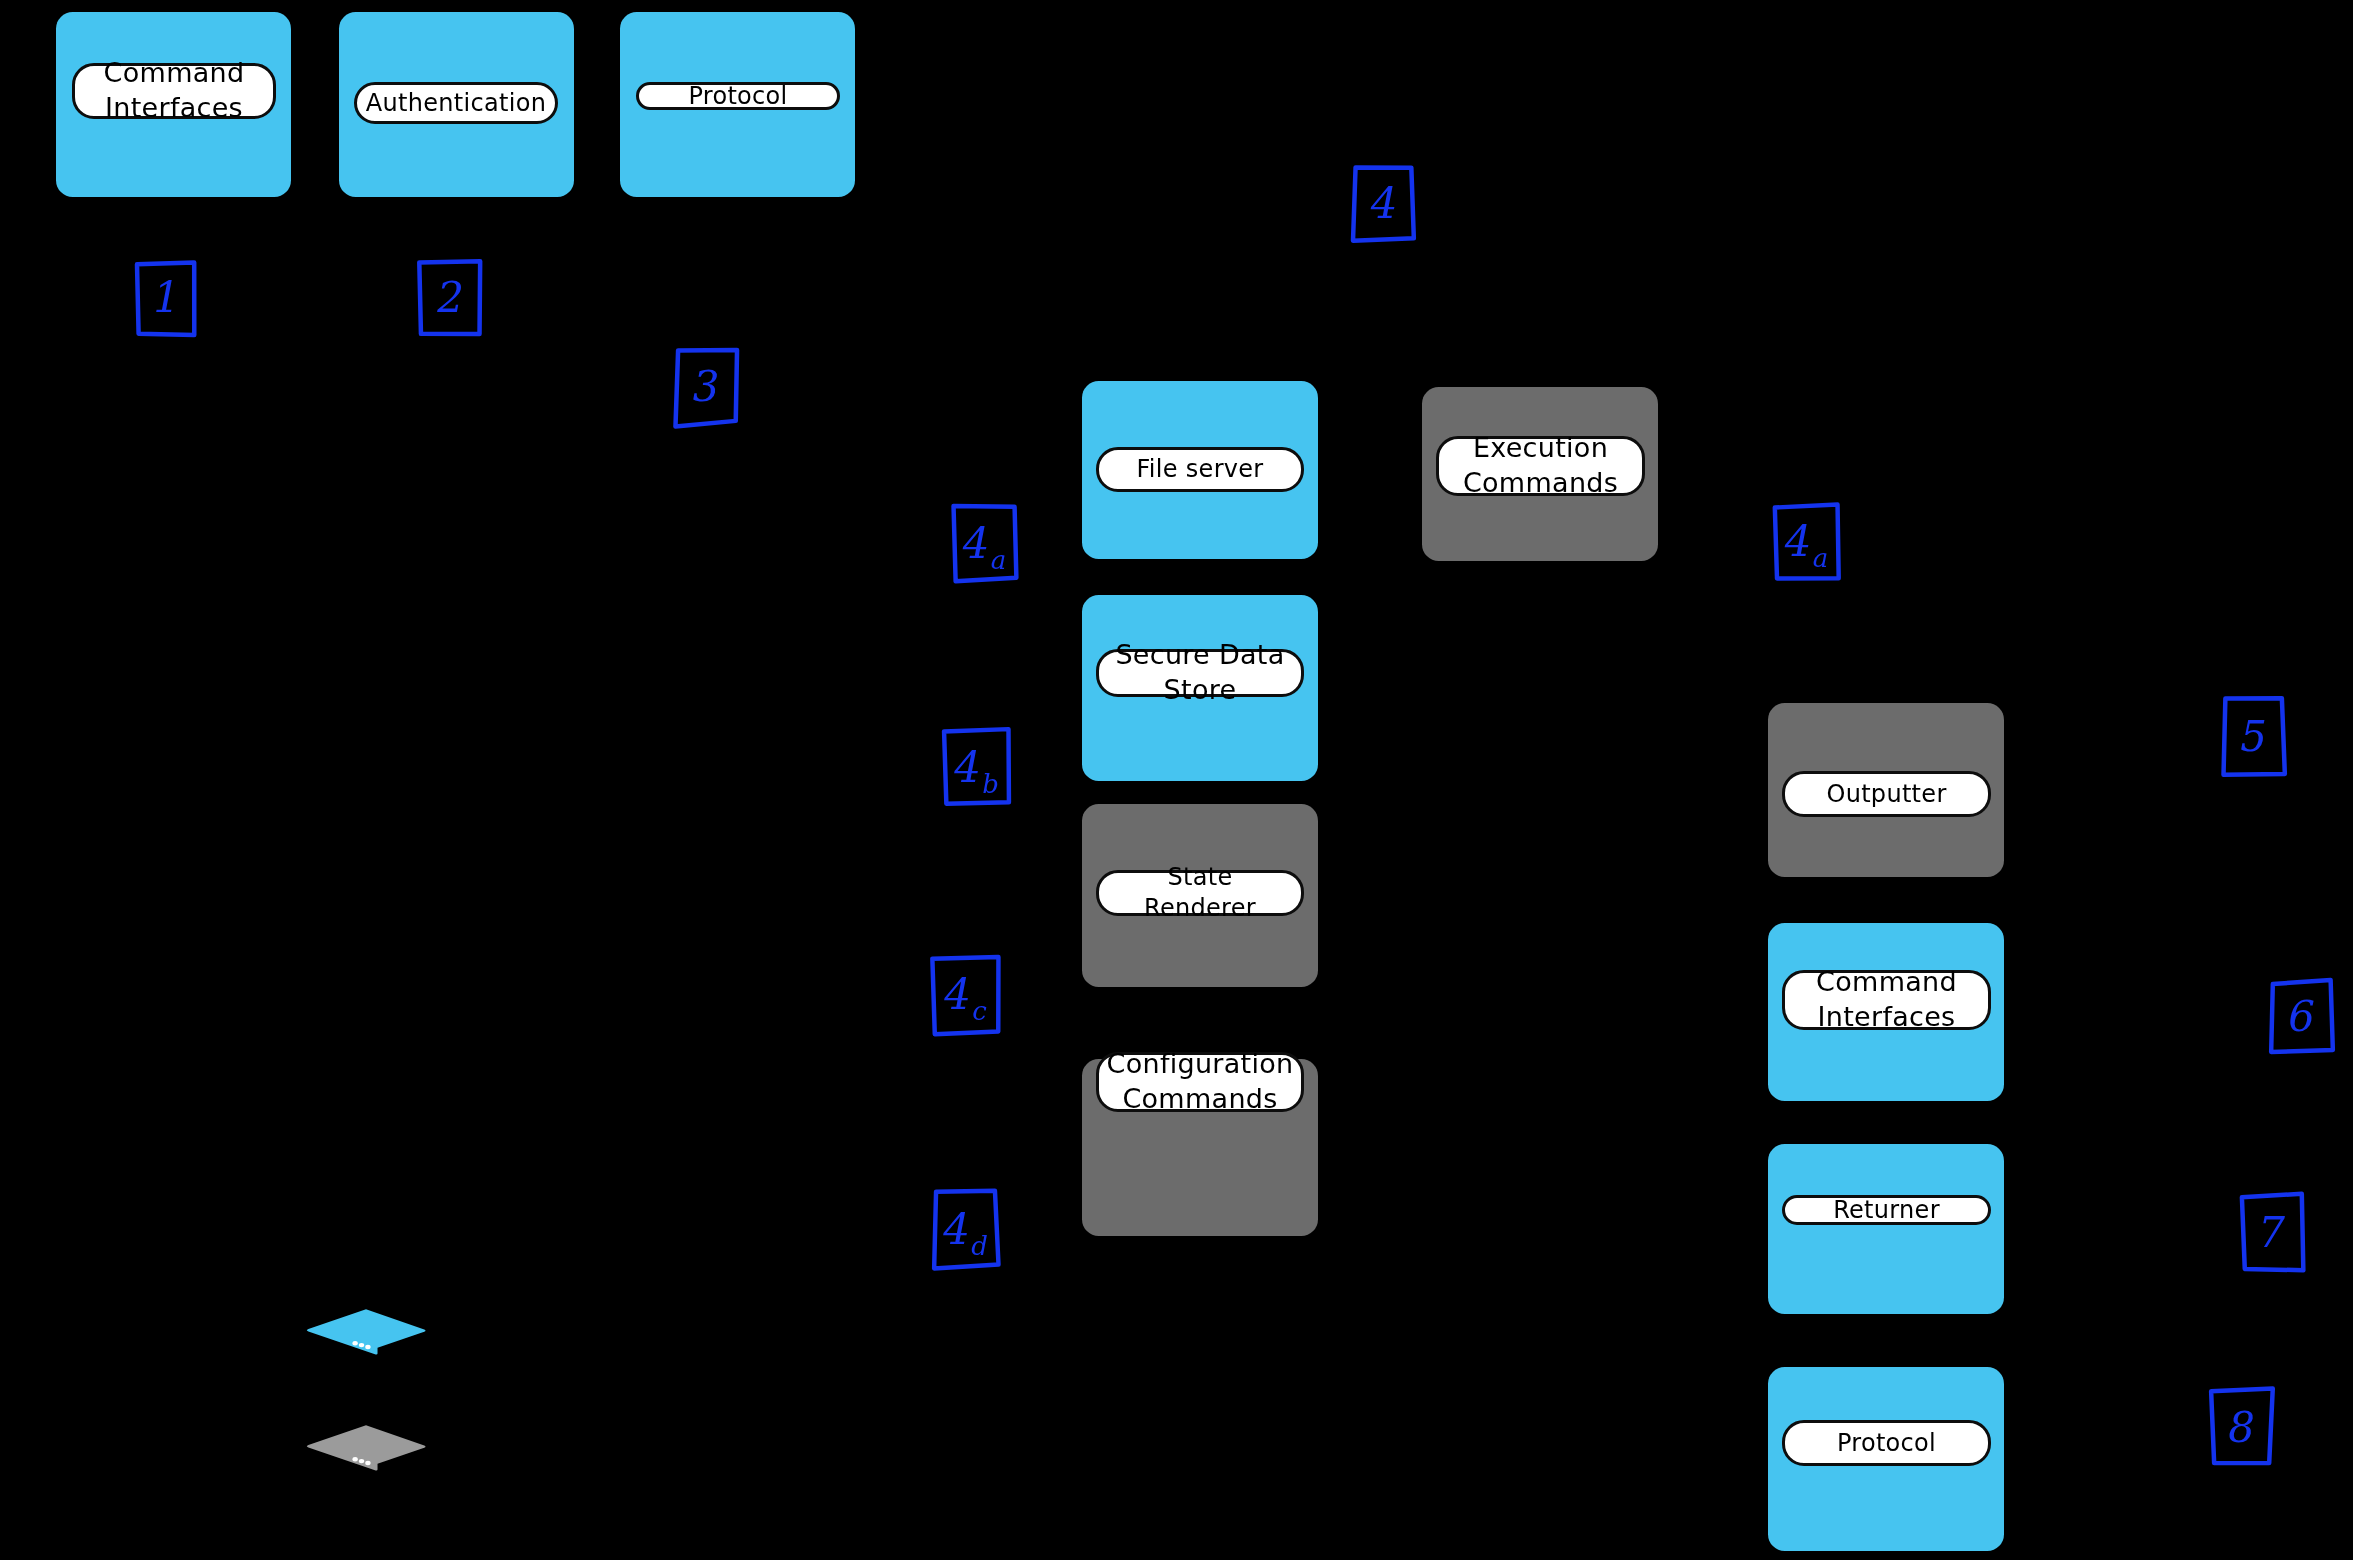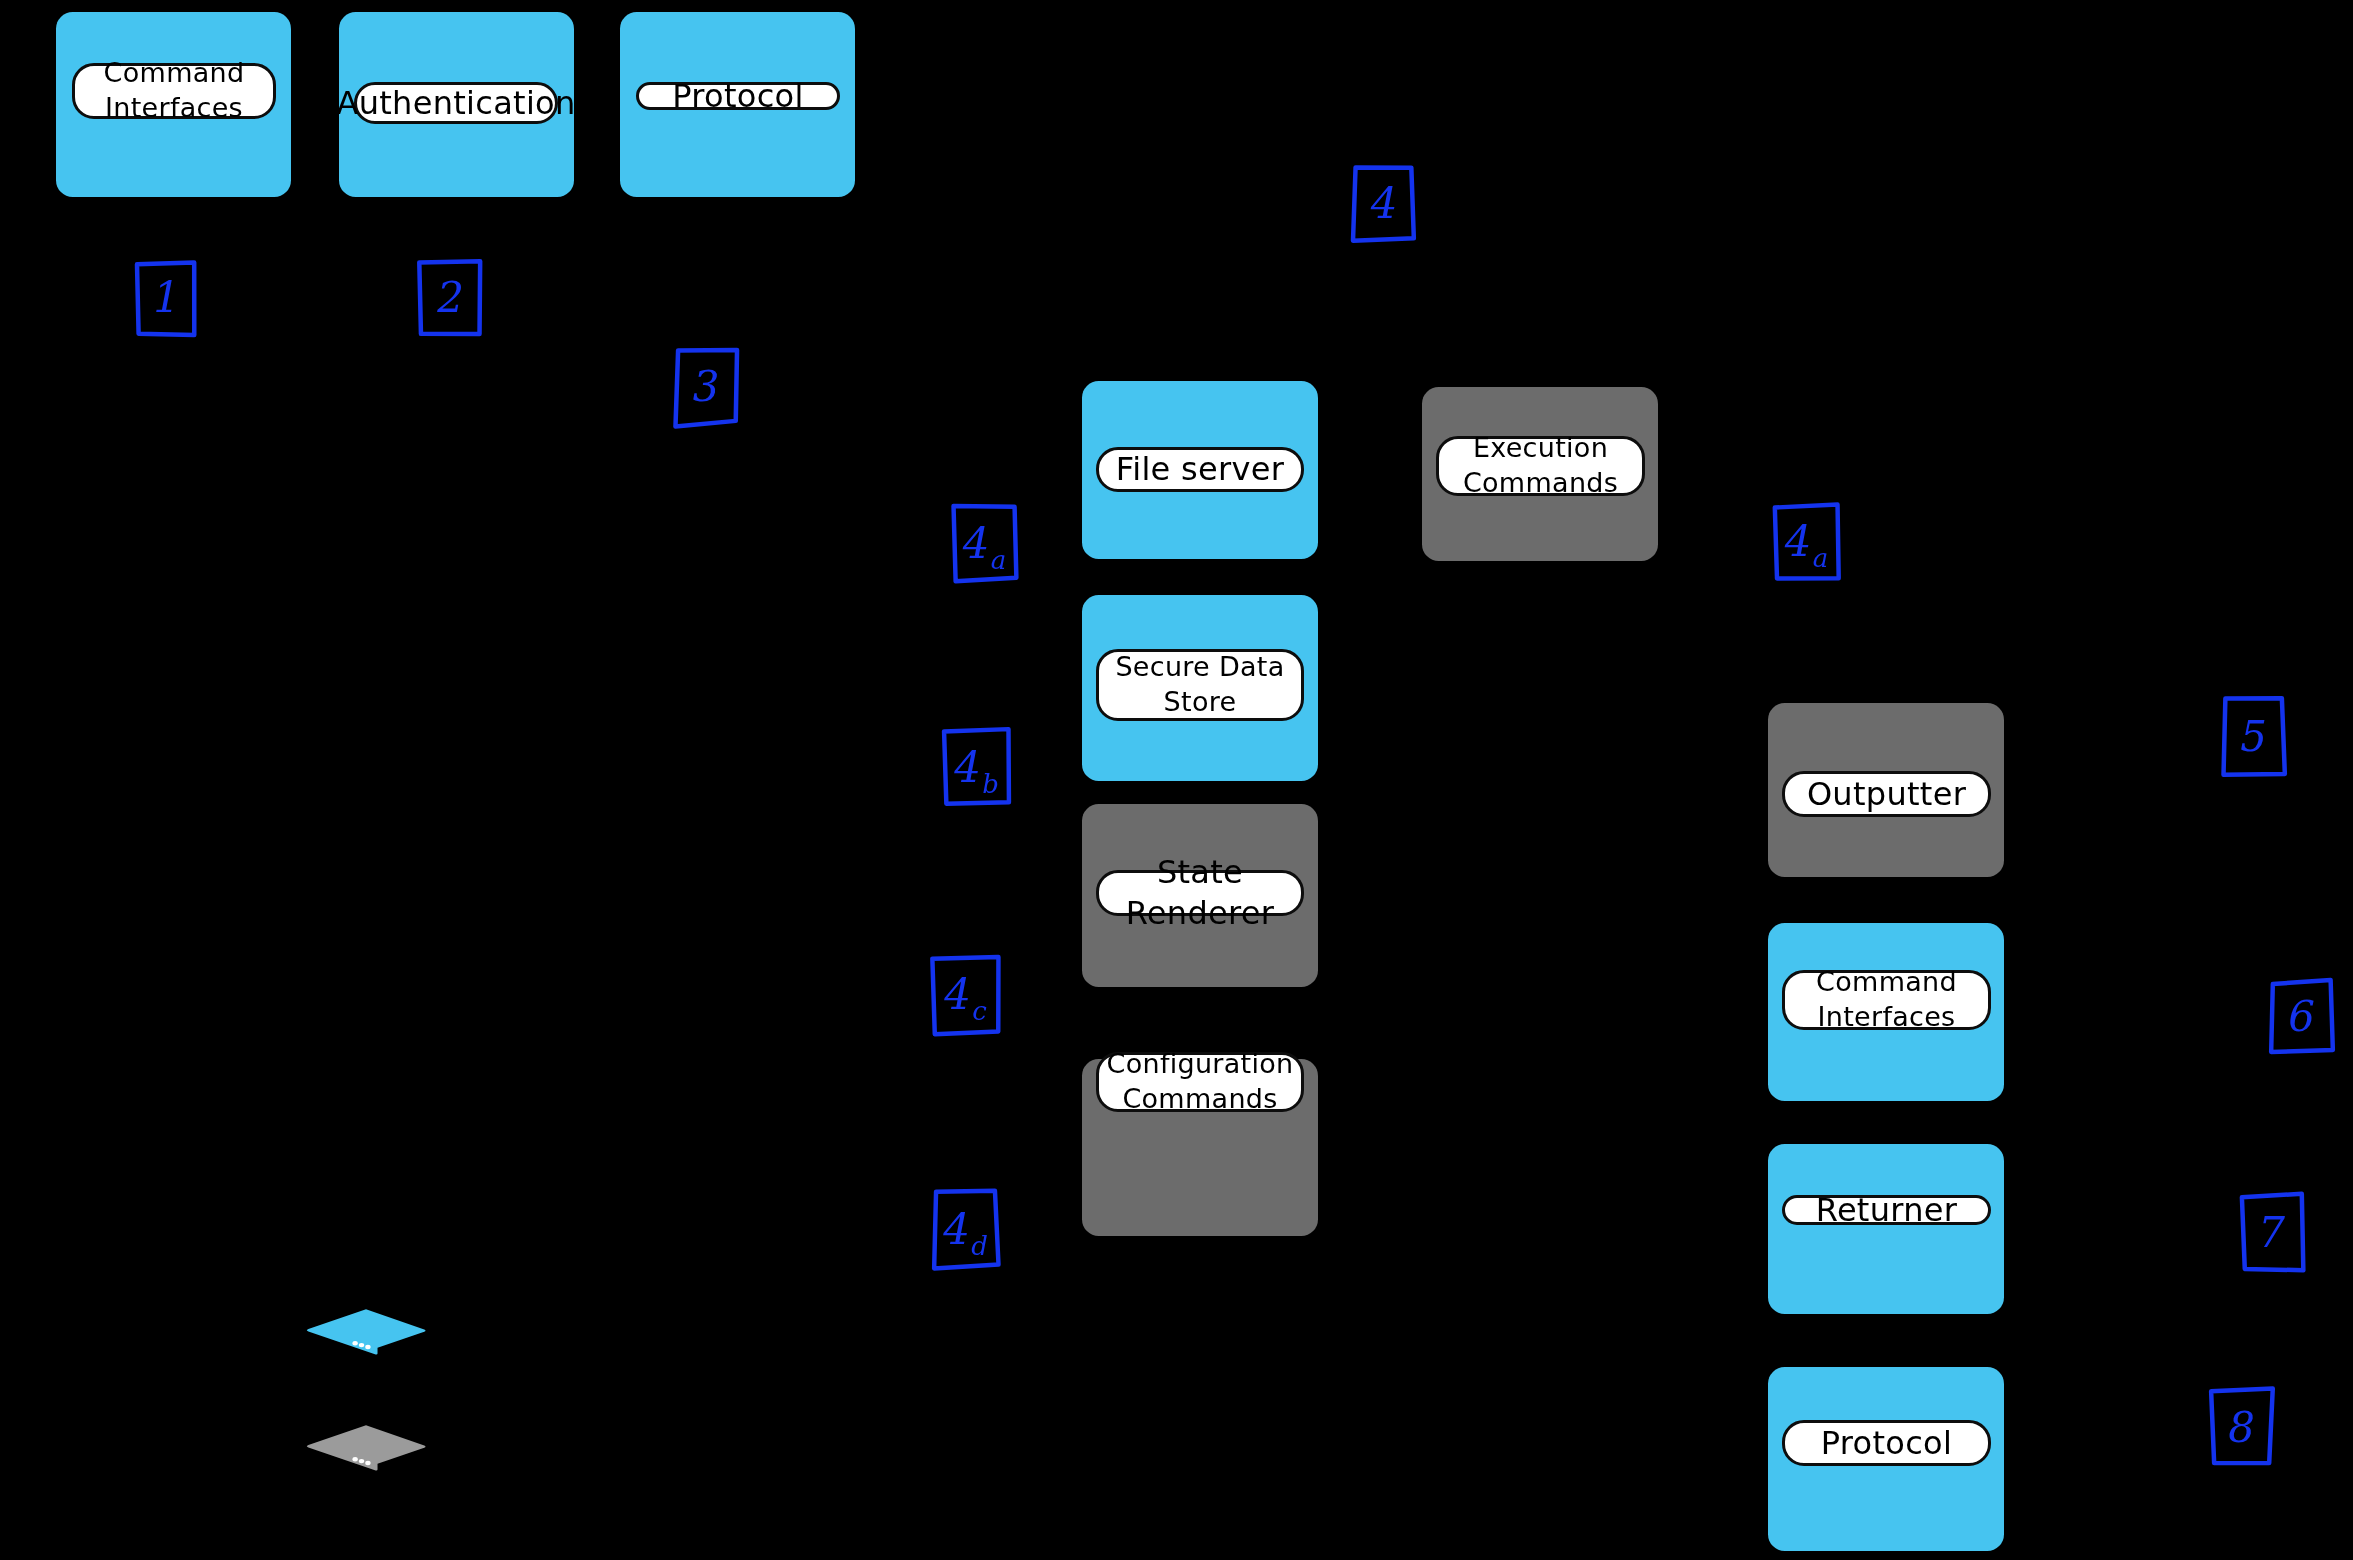--- a/index.html
+++ b/index.html
@@ -32,21 +32,21 @@
     background: #FFFFFF;
     border: 3.2px solid #0d0d0d;
     border-radius: 22px;
     box-sizing: border-box;
     display: flex;
     align-items: center;
     justify-content: center;
     text-align: center;
     color: #000000;
     font-family: "DejaVu Sans", sans-serif;
-    font-size: 32px;
+    font-size: 24px;
     line-height: 1.28;
     letter-spacing: 0.3px;
     padding: 2.6px 10.3px;
     white-space: pre-line;
   }
   .plate.two-line { font-size: 27px; }
 
   
   .anno {
     position: absolute;
@@ -83,21 +83,21 @@
       <div class="node blue" style="left: 56px; top: 11.5px; width: 235px; height: 185px;"></div>
       <div class="plate two-line" style="left: 72px; top: 63px; width: 204px; height: 56px;">Command
 Interfaces</div>
       <div class="node blue" style="left: 339px; top: 11.5px; width: 235px; height: 185px;"></div>
       <div class="plate" style="left: 354px; top: 82px; width: 204px; height: 42px;">Authentication</div>
       <div class="node blue" style="left: 620px; top: 11.5px; width: 235px; height: 185px;"></div>
       <div class="plate" style="left: 636px; top: 82px; width: 204px; height: 28px;">Protocol</div>
       <div class="node blue" style="left: 1082px; top: 381px; width: 236px; height: 178px;"></div>
       <div class="plate" style="left: 1096px; top: 447px; width: 208px; height: 45px; text-align: center;">File server</div>
       <div class="node blue" style="left: 1082px; top: 595px; width: 236px; height: 186px;"></div>
-      <div class="plate two-line" style="left: 1096px; top: 649px; width: 208px; height: 72px;">Secure Data
+      <div class="plate two-line" style="left: 1096px; top: 649px; width: 208px; height: 48px;">Secure Data
 Store</div>
       <div class="node gray" style="left: 1082px; top: 804px; width: 236px; height: 183px;"></div>
       <div class="plate" style="left: 1096px; top: 870px; width: 208px; height: 46px;">State Renderer</div>
       <div class="node gray" style="left: 1082px; top: 1059px; width: 236px; height: 177px;"></div>
       <div class="plate two-line" style="left: 1096px; top: 1052px; width: 208px; height: 60px;">Configuration
 Commands</div>
       <div class="node gray" style="left: 1422px; top: 387px; width: 236px; height: 174px;"></div>
       <div class="plate two-line" style="left: 1436px; top: 436px; width: 209px; height: 60px;">Execution
 Commands</div>
       <div class="node gray" style="left: 1768px; top: 703px; width: 236px; height: 174px;"></div>

